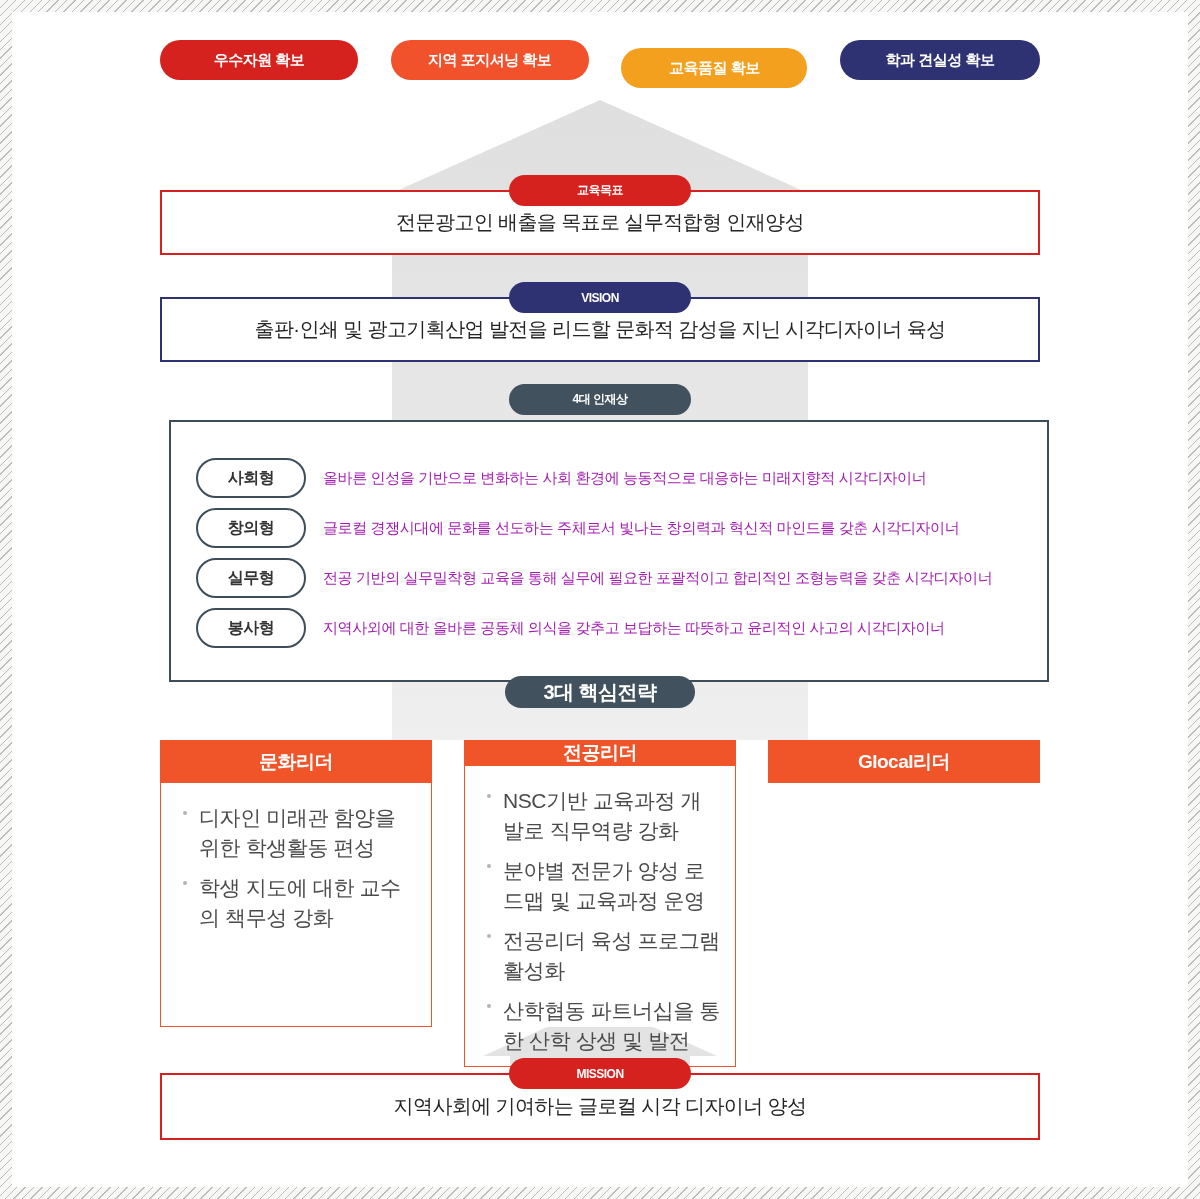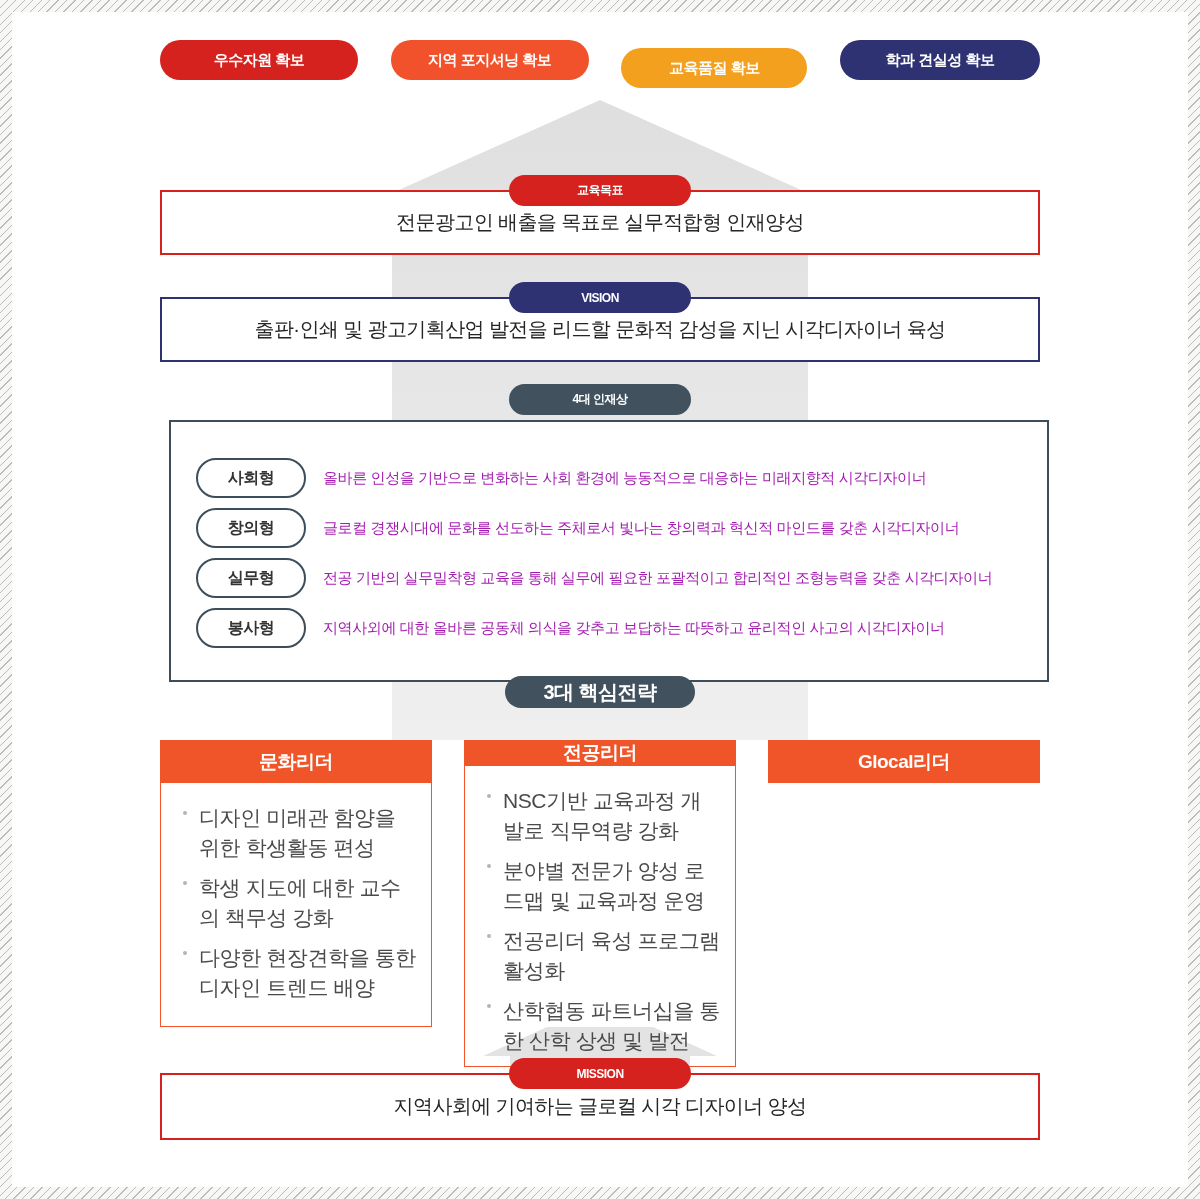--- a/index.html
+++ b/index.html
@@ -167,24 +167,20 @@
         <div class="col-body">
           <ul>
             <li>
               <span class="bullet-dot"></span>
               <span>디자인 미래관 함양을 위한 학생활동 편성</span>
             </li>
             <li>
               <span class="bullet-dot"></span>
               <span>학생 지도에 대한 교수의 책무성 강화</span>
             </li>
-            <li>
-              <span class="bullet-dot"></span>
-              <span>다양한 현장견학을 통한 디자인 트렌드 배양</span>
-            </li>
           </ul>
         </div>
       </div>
 
       <div class="strategy-col">
         <div class="col-header">전공리더</div>
         <div class="col-body">
           <ul>
             <li>
               <span class="bullet-dot"></span>

